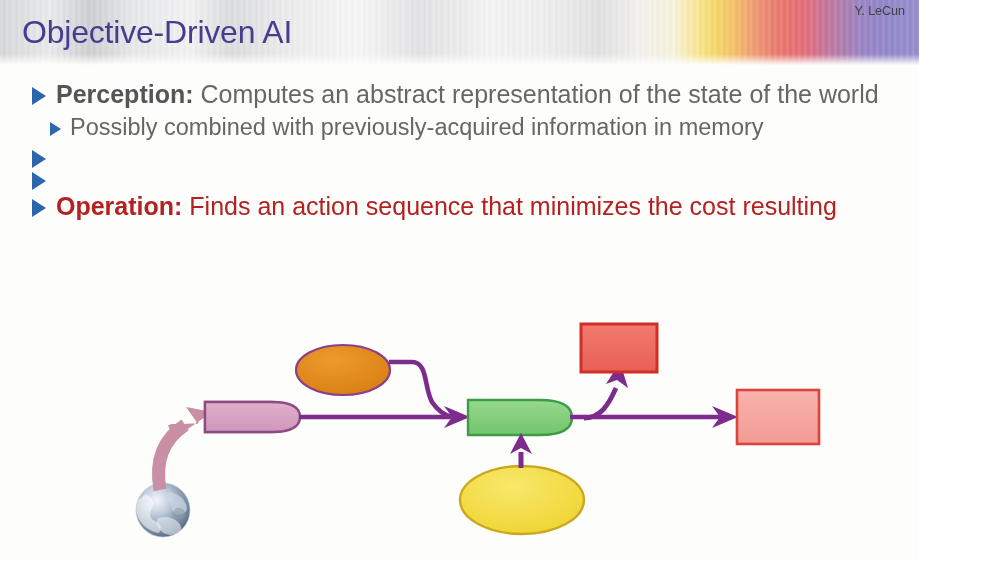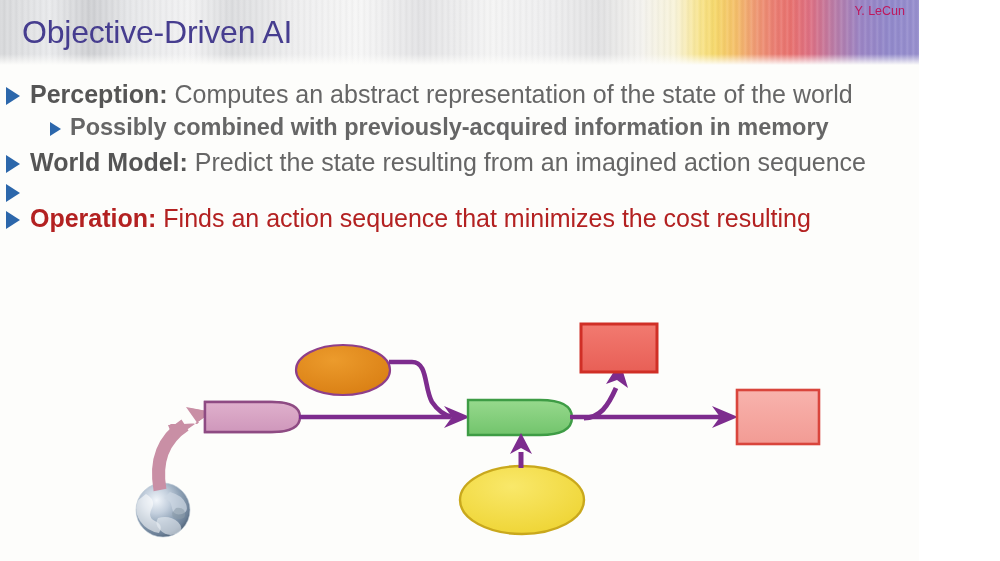--- a/index.html
+++ b/index.html
@@ -69,56 +69,56 @@
   #slide-title {
     position: absolute; left: 22px; top: 14px;
     font-size: 32px;
     color: #463d8f;
     letter-spacing: -0.2px;
     white-space: nowrap;
   }
   #author {
     position: absolute; right: 14px; top: 4px;
     font-size: 12.5px;
-    color: #be185d;
+    color: #404040;
     white-space: nowrap;
   }
 
   
   #bullets {
     position: absolute; left: 0; top: 80px;
     width: 1000px;
   }
   .bullet-row {
     display: flex;
     align-items: baseline;
     white-space: nowrap;
   }
-  .bullet-row.lvl1 { padding-left: 6px; margin-bottom: 4px; }
+  .bullet-row.lvl1 { padding-left: 32px; margin-bottom: 4px; }
   .bullet-row.lvl2 { padding-left: 50px; margin-bottom: 7px; }
 
   .tri {
     display: inline-block;
     width: 0; height: 0;
     border-top: 9px solid transparent;
     border-bottom: 9px solid transparent;
     border-left: 14px solid #2c67ab;
     margin-right: 10px;
     position: relative; top: 2px;
     flex: none;
   }
   .tri.small {
     border-top-width: 7px;
     border-bottom-width: 7px;
     border-left-width: 11px;
     margin-right: 9px;
     top: 1px;
   }
   .btext { font-size: 25px; color: #666666; line-height: 1.18; }
-  .btext.lvl2 { font-size: 23.5px; font-weight: bold; }
+  .btext.lvl2 { font-size: 23.5px; }
   .blabel { font-weight: bold; color: #555555; }
   .bullet-row.red .btext { color: #b32121; }
   .bullet-row.red .blabel { color: #b32121; font-weight: bold; text-align: right; }
 
   
   #diagram {
     position: absolute; left: 0; top: 312px;
     width: 1000px; height: 249px;
   }
   #diagram svg { display: block; }
@@ -142,21 +142,20 @@
       <span class="btext"><span class="blabel">Perception:</span><span> Computes an abstract representation of the state of the world</span></span>
     </div>
 
     <div class="bullet-row lvl2">
       <span class="tri small"></span>
       <span class="btext lvl2"><span>Possibly combined with previously-acquired information in memory</span></span>
     </div>
 
     <div class="bullet-row lvl1">
       <span class="tri"></span>
-      <span class="btext"><span class="blabel">World Model:</span><span> Predict the state resulting from an imagined action sequence</span></span>
     </div>
 
 
     <div class="bullet-row lvl1">
       <span class="tri"></span>
     </div>
 
     <div class="bullet-row lvl1 red">
       <span class="tri"></span>
       <span class="btext"><span class="blabel">Operation:</span><span> Finds an action sequence that minimizes the cost resulting</span></span>

